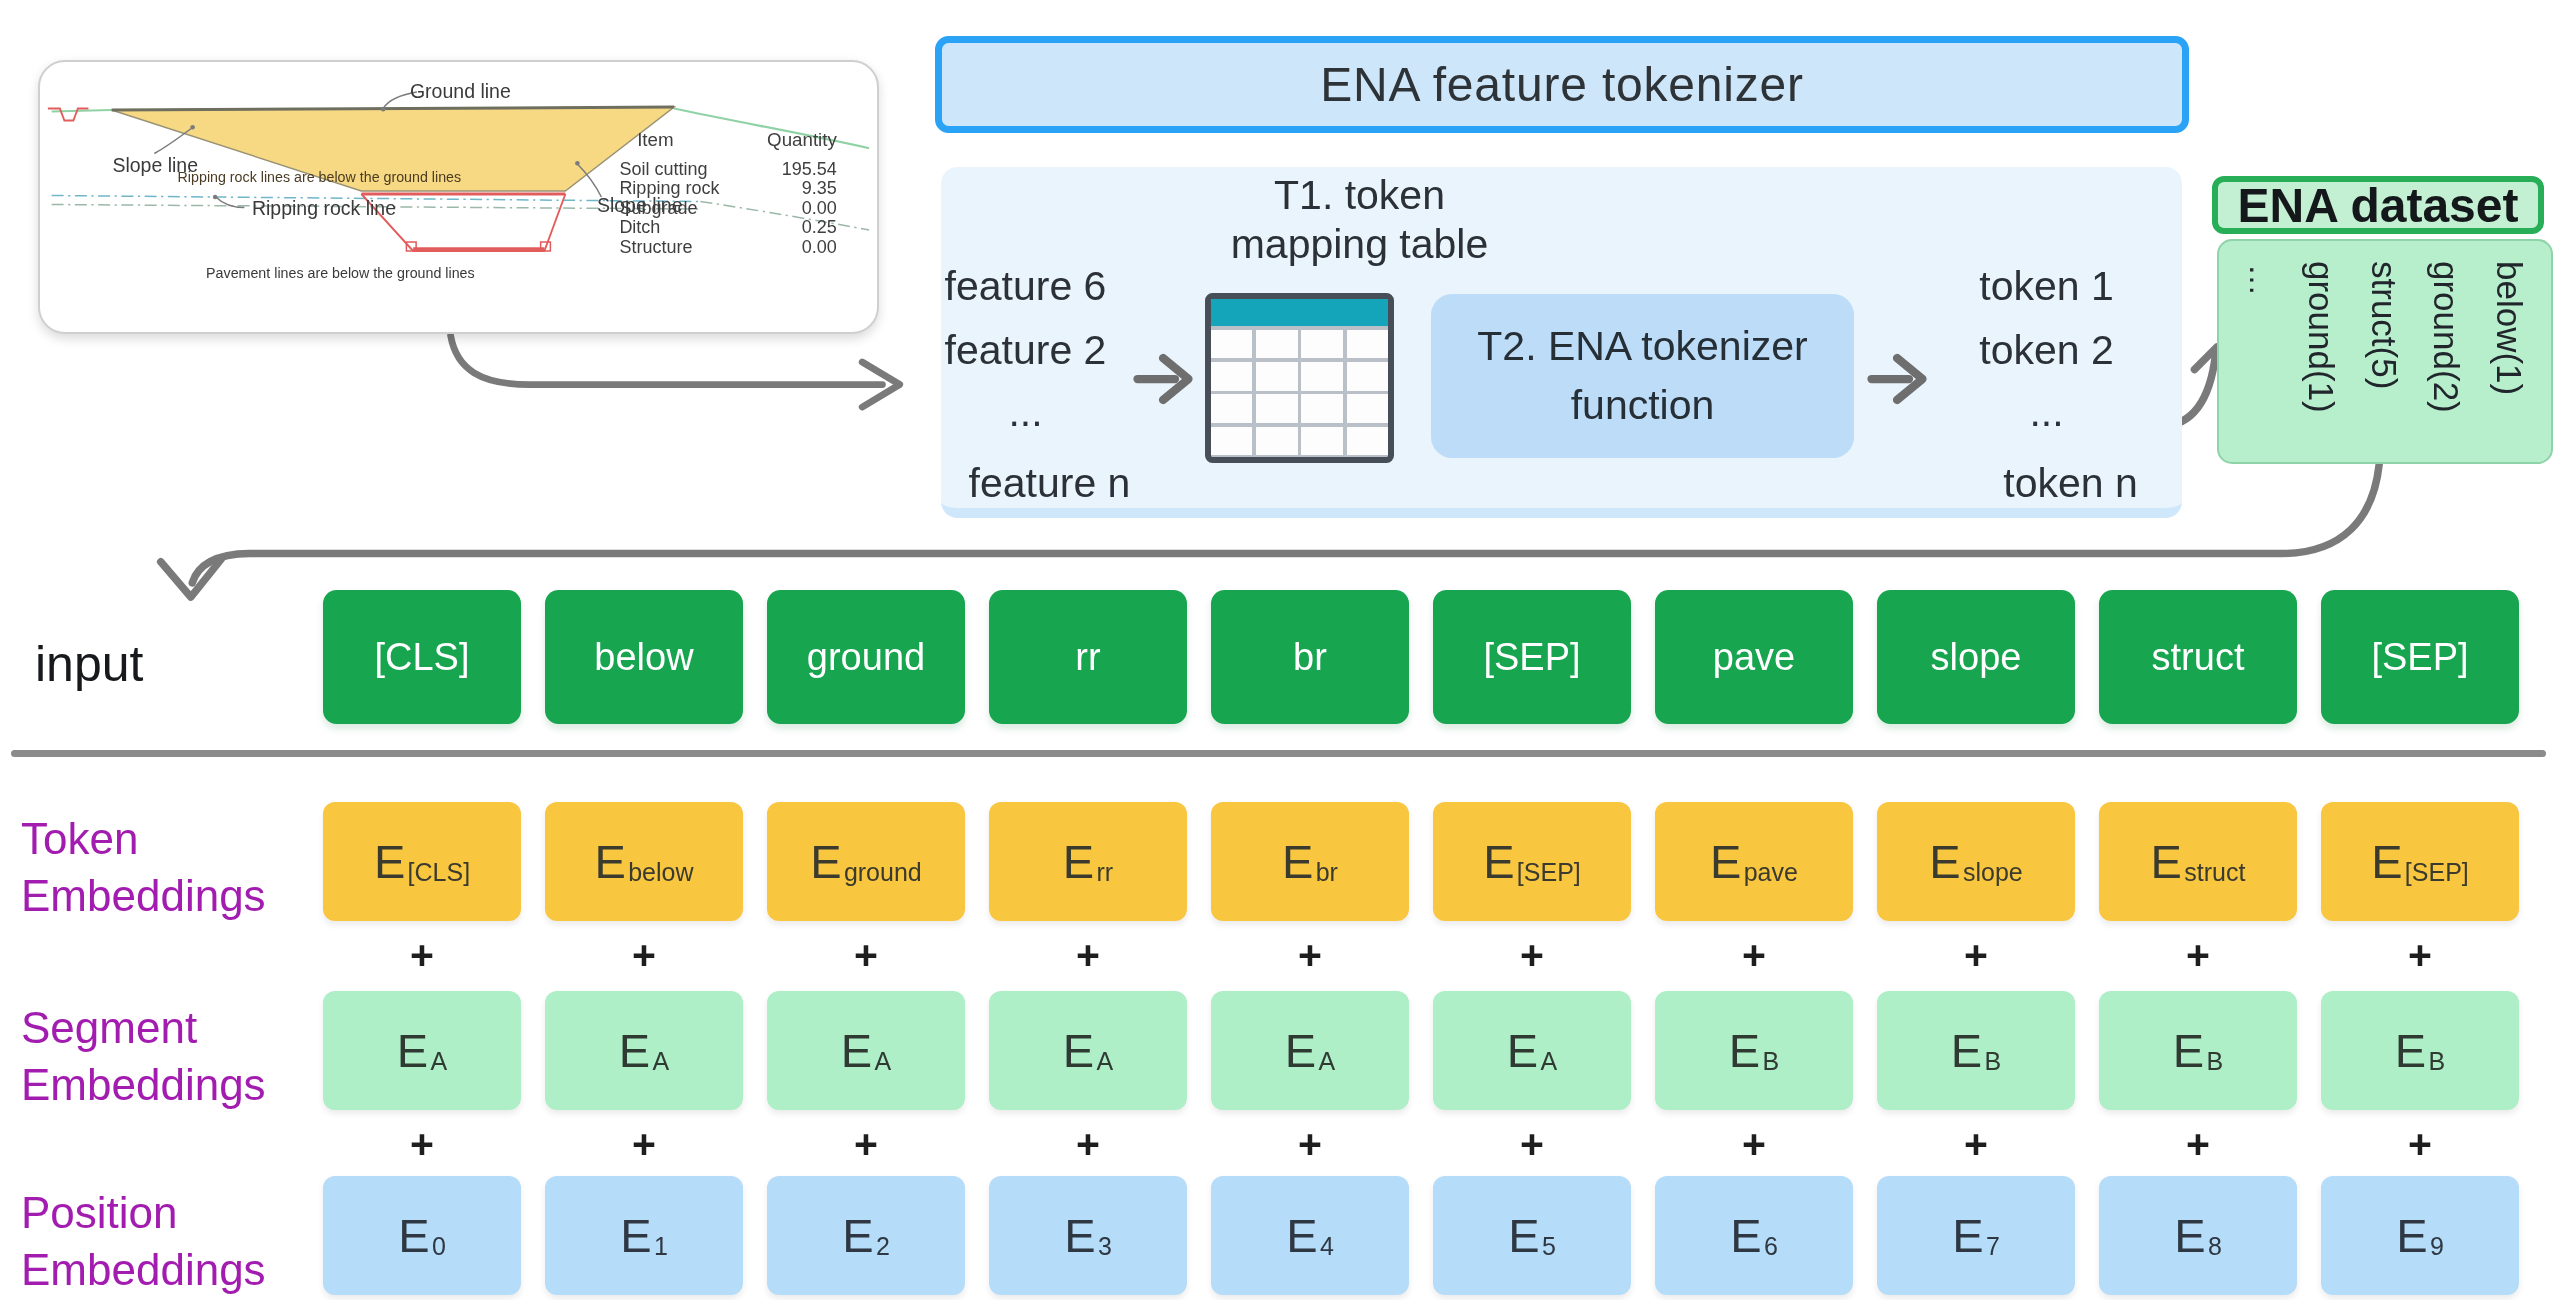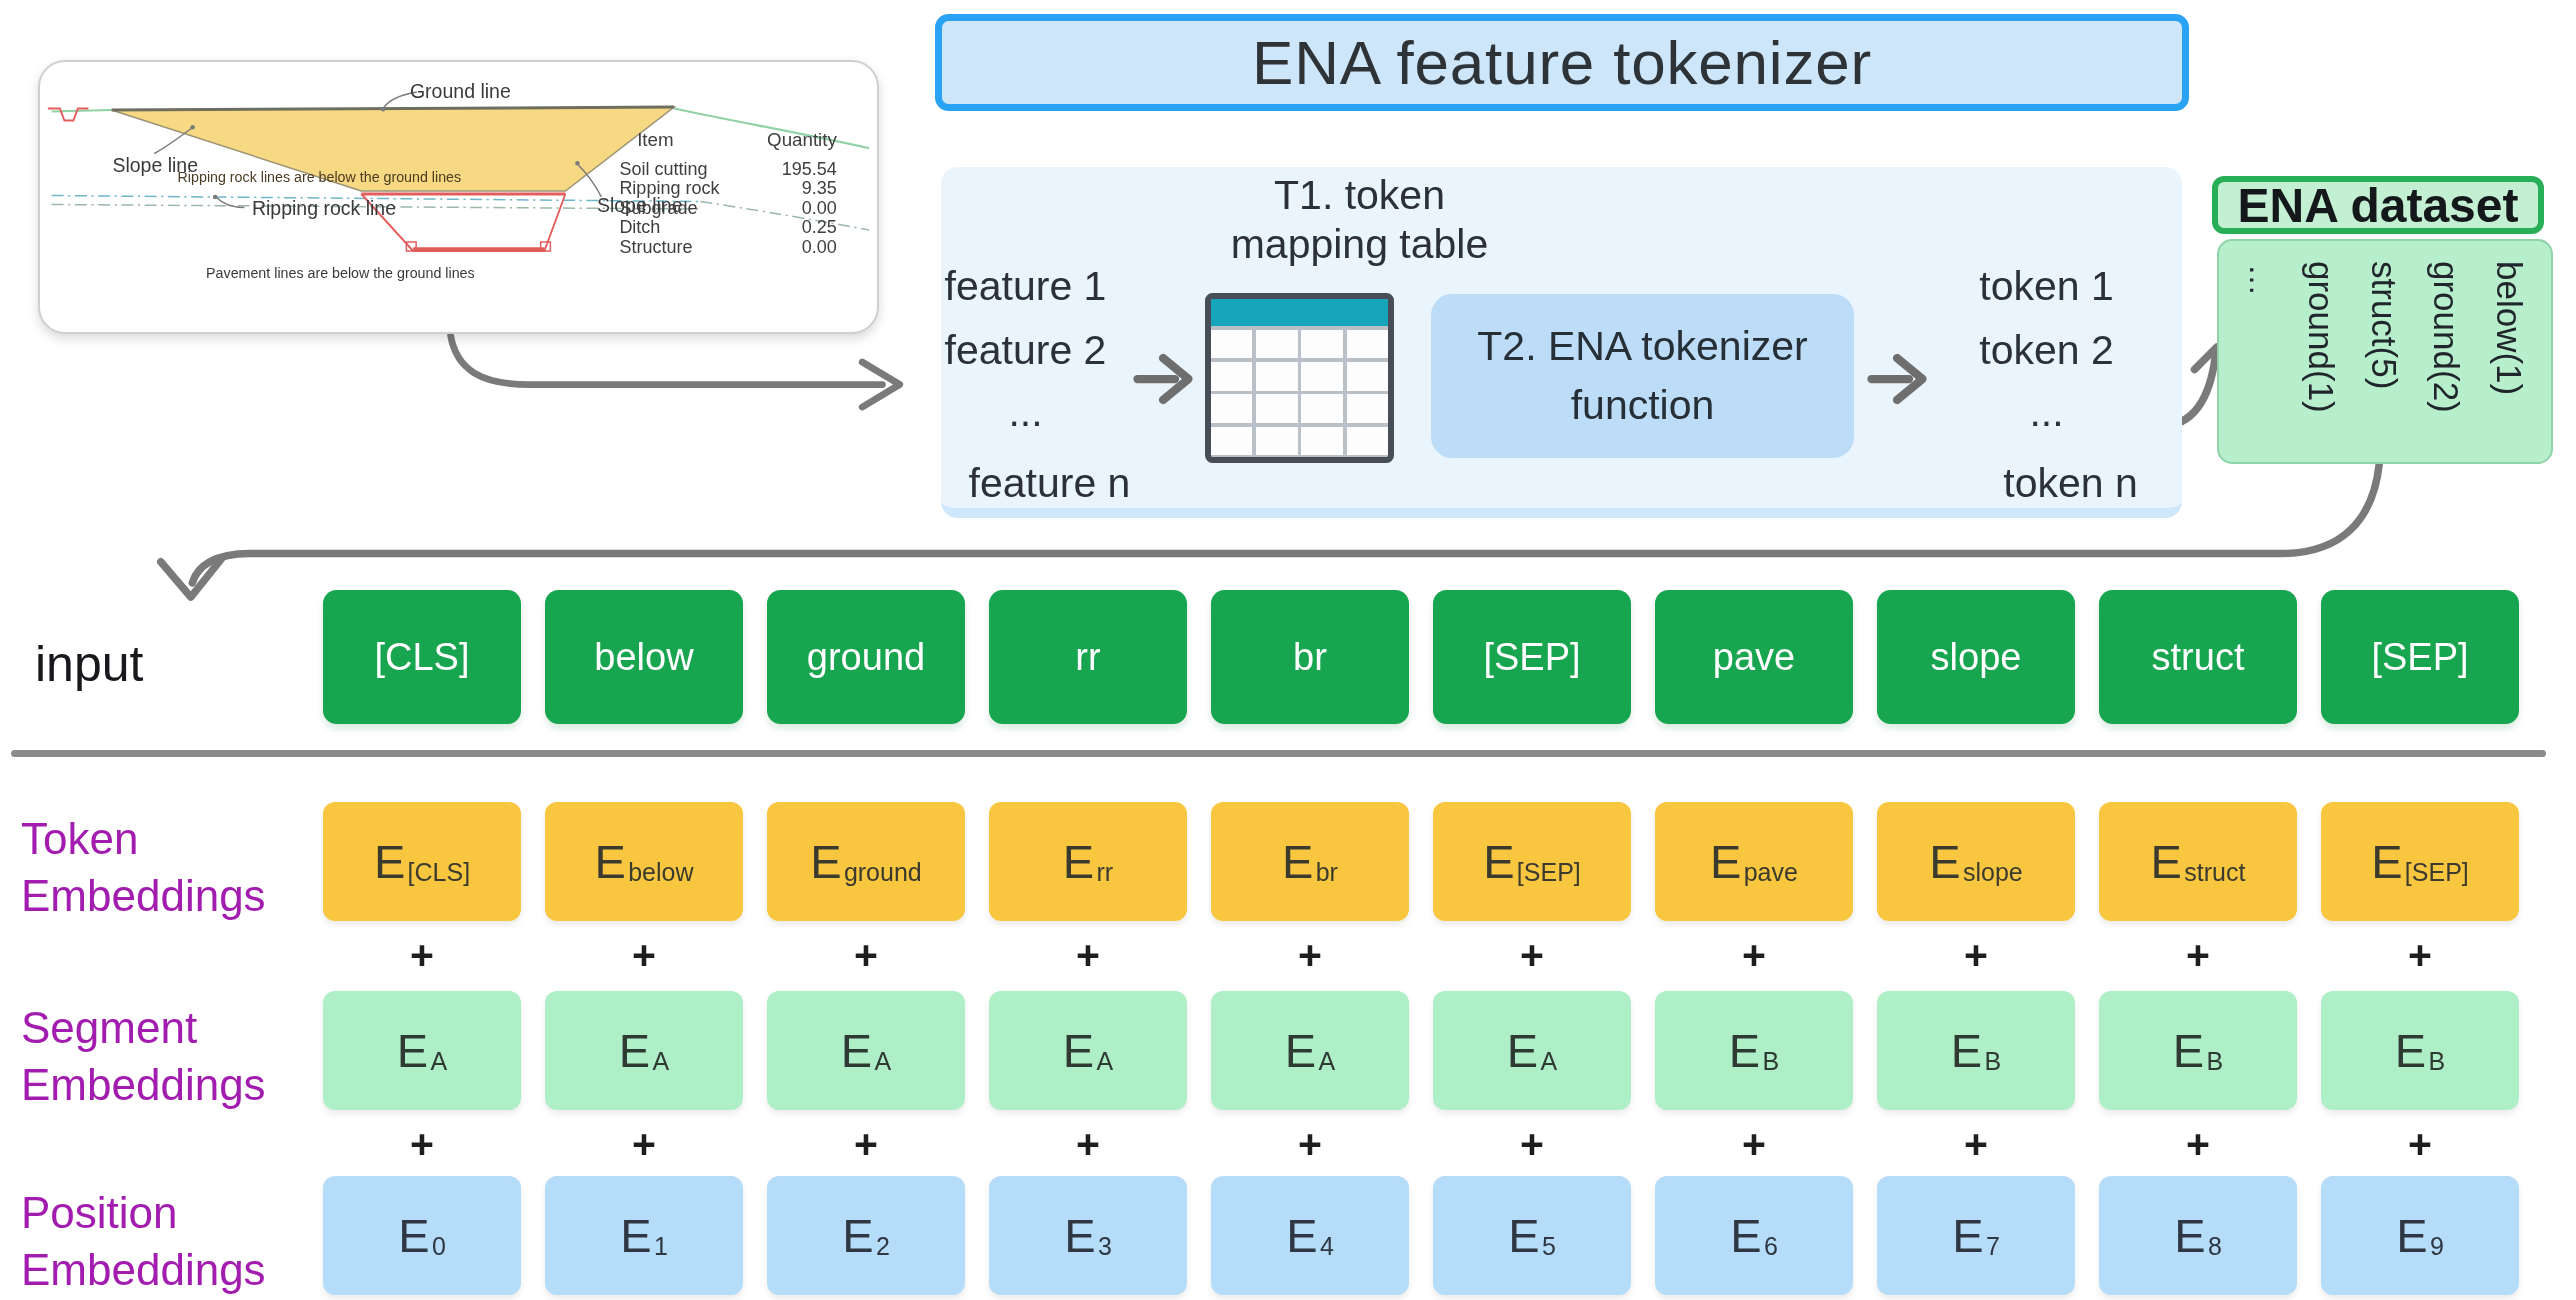--- a/index.html
+++ b/index.html
@@ -6,24 +6,24 @@
   #stage { position:relative; width:2576px; height:1300px; background:#ffffff;
            font-family:"Liberation Sans", sans-serif; overflow:hidden;padding-left:8px; }
   .abs { position:absolute; }
 
   
   #drawing-card { left:38px; top:60px; width:837px; height:270px; background:#fff;
     border:2.3px solid #cfcfcf; border-radius:27px; box-shadow:0 4.5px 10.5px rgba(0,0,0,.14); }
   #drawing-card svg { width:100%; height:100%; display:block; }
 
   
-  #tok-header { left:935px; top:14px; width:1254px; height:97px; box-sizing:border-box;
+  #tok-header { left:935px; top:36px; width:1254px; height:97px; box-sizing:border-box;
     background:#cde6f9; border:7.5px solid #2aa3f7; border-radius:13.5px;
     display:flex; align-items:center; justify-content:center;
-    font-size:62px; font-weight:500; color:#2e3338; letter-spacing:0.8px; }
+    font-size:48px; font-weight:500; color:#2e3338; letter-spacing:0.8px; }
   #tok-body { left:941px; top:167px; width:1241px; height:351px; box-sizing:border-box;
     background:#eaf4fd; border-bottom:10.5px solid #cfe7fb; border-radius:16.5px; }
   .t1-label { width:391px; text-align:center; font-size:41px; line-height:50px; color:#2b3137; }
   #t1-line1 { left:1164px; top:170px; }
   #t1-line2 { left:1164px; top:219px; }
   .lst { width:165px; text-align:center; font-size:41px; color:#2b3137; }
   .feat { left:943px; }
   .tokn { left:1964px;text-align:center; }
   .y0 { top:263px; } .y1 { top:327px; } .y2 { top:389px; } .y3 { top:460px;margin-left:24px; }
   #table-icon { left:1205px; top:293px; width:189px; height:170px; box-sizing:border-box;
@@ -141,21 +141,21 @@
       </g>
     </svg>
   </div>
 
   <div class="abs" id="tok-header">ENA feature tokenizer</div>
   <div class="abs" id="tok-body"></div>
 
   <div class="abs t1-label" id="t1-line1">T1. token</div>
   <div class="abs t1-label" id="t1-line2">mapping table</div>
 
-  <div class="abs lst feat y0">feature 1</div>
+  <div class="abs lst feat y0">feature 6</div>
   <div class="abs lst feat y1">feature 2</div>
   <div class="abs lst feat y2">...</div>
   <div class="abs lst feat y3">feature n</div>
 
   <svg class="abs" style="left:1133px;top:351px;" width="69" height="56" viewBox="0 0 92 74">
     <g fill="none" stroke="#6e6e6e" stroke-width="11" stroke-linecap="round" stroke-linejoin="round">
       <path d="M6,37 L56,37"></path>
         <path d="M40,9 L74,37 L40,65"></path>
     </g>
   </svg>

